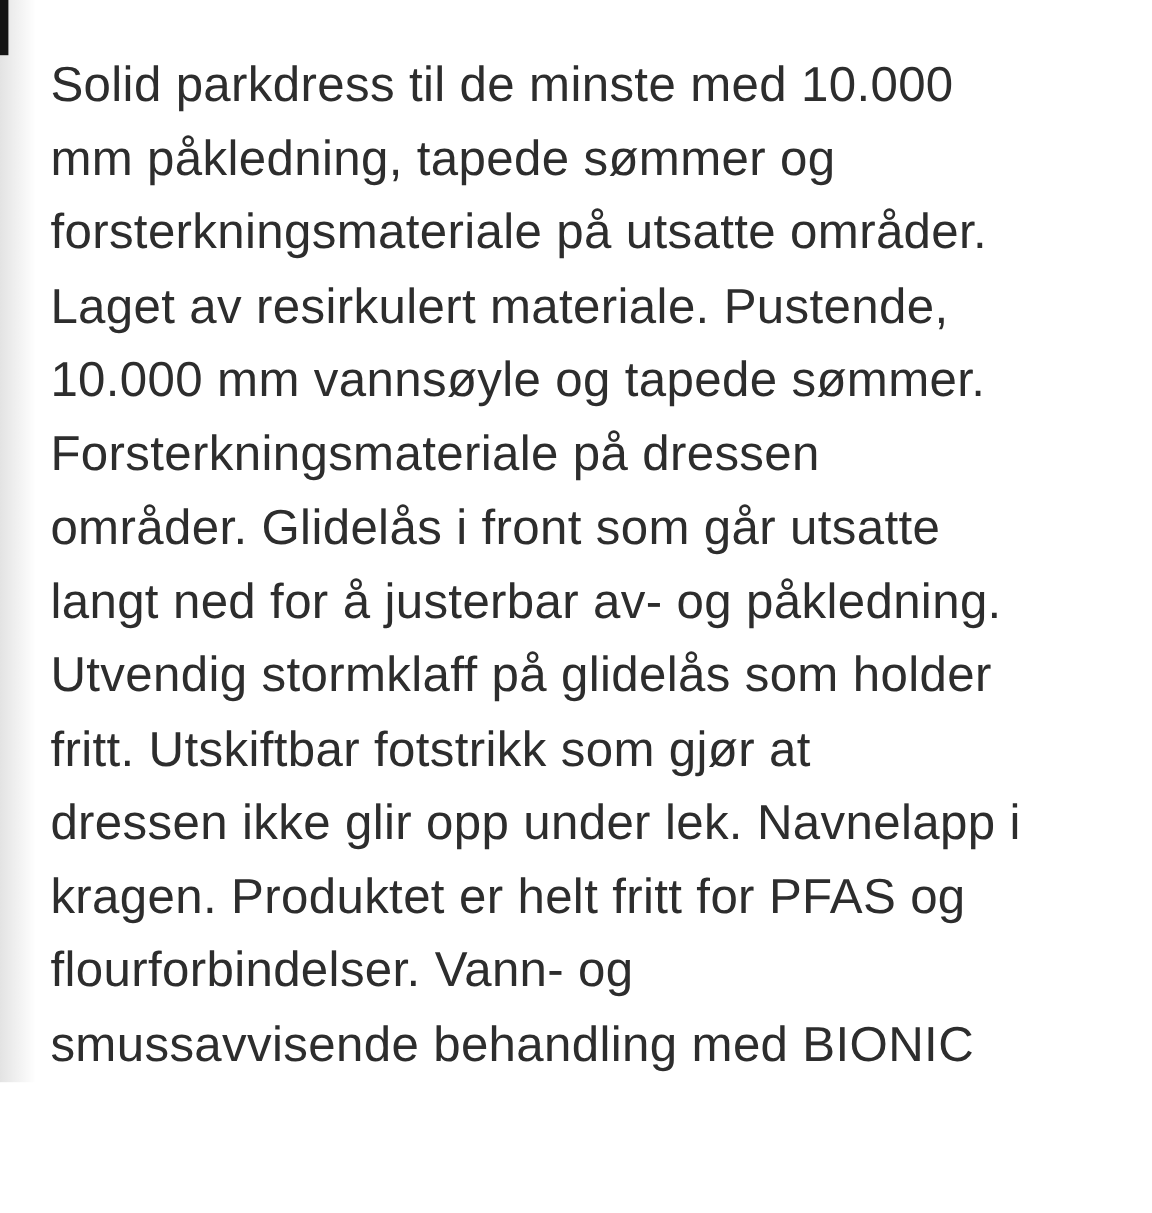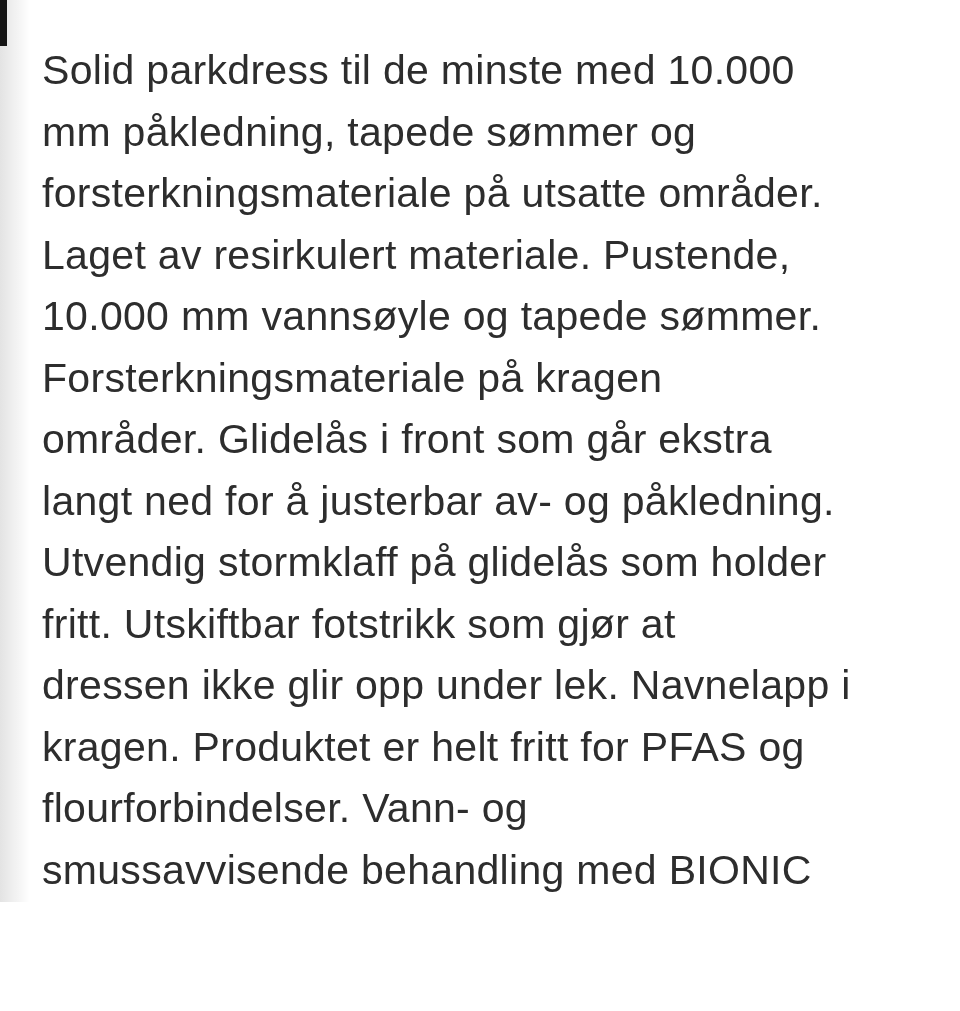--- a/index.html
+++ b/index.html
@@ -60,22 +60,22 @@
 <div class="screen" style="--bg: #ffffff; --text: #2d2d2d; --mark: #151515;">
   <div class="edge-shadow"></div>
   <div class="edge-mark"></div>
 
   <div class="description">
     <div class="line">Solid parkdress til de minste med 10.000</div>
     <div class="line">mm påkledning, tapede sømmer og</div>
     <div class="line">forsterkningsmateriale på utsatte områder.</div>
     <div class="line">Laget av resirkulert materiale. Pustende,</div>
     <div class="line">10.000 mm vannsøyle og tapede sømmer.</div>
-    <div class="line">Forsterkningsmateriale på kragen</div>
-    <div class="line">områder. Glidelås i front som går ekstra</div>
+    <div class="line">Forsterkningsmateriale på dressen</div>
+    <div class="line">områder. Glidelås i front som går utsatte</div>
     <div class="line">langt ned for å justerbar av- og påkledning.</div>
     <div class="line">Utvendig stormklaff på glidelås som holder</div>
     <div class="line">fritt. Utskiftbar fotstrikk som gjør at</div>
     <div class="line">dressen ikke glir opp under lek. Navnelapp i</div>
     <div class="line">kragen. Produktet er helt fritt for PFAS og</div>
     <div class="line">flourforbindelser. Vann- og</div>
     <div class="line">smussavvisende behandling med BIONIC</div>
   </div>
 </div>
 

